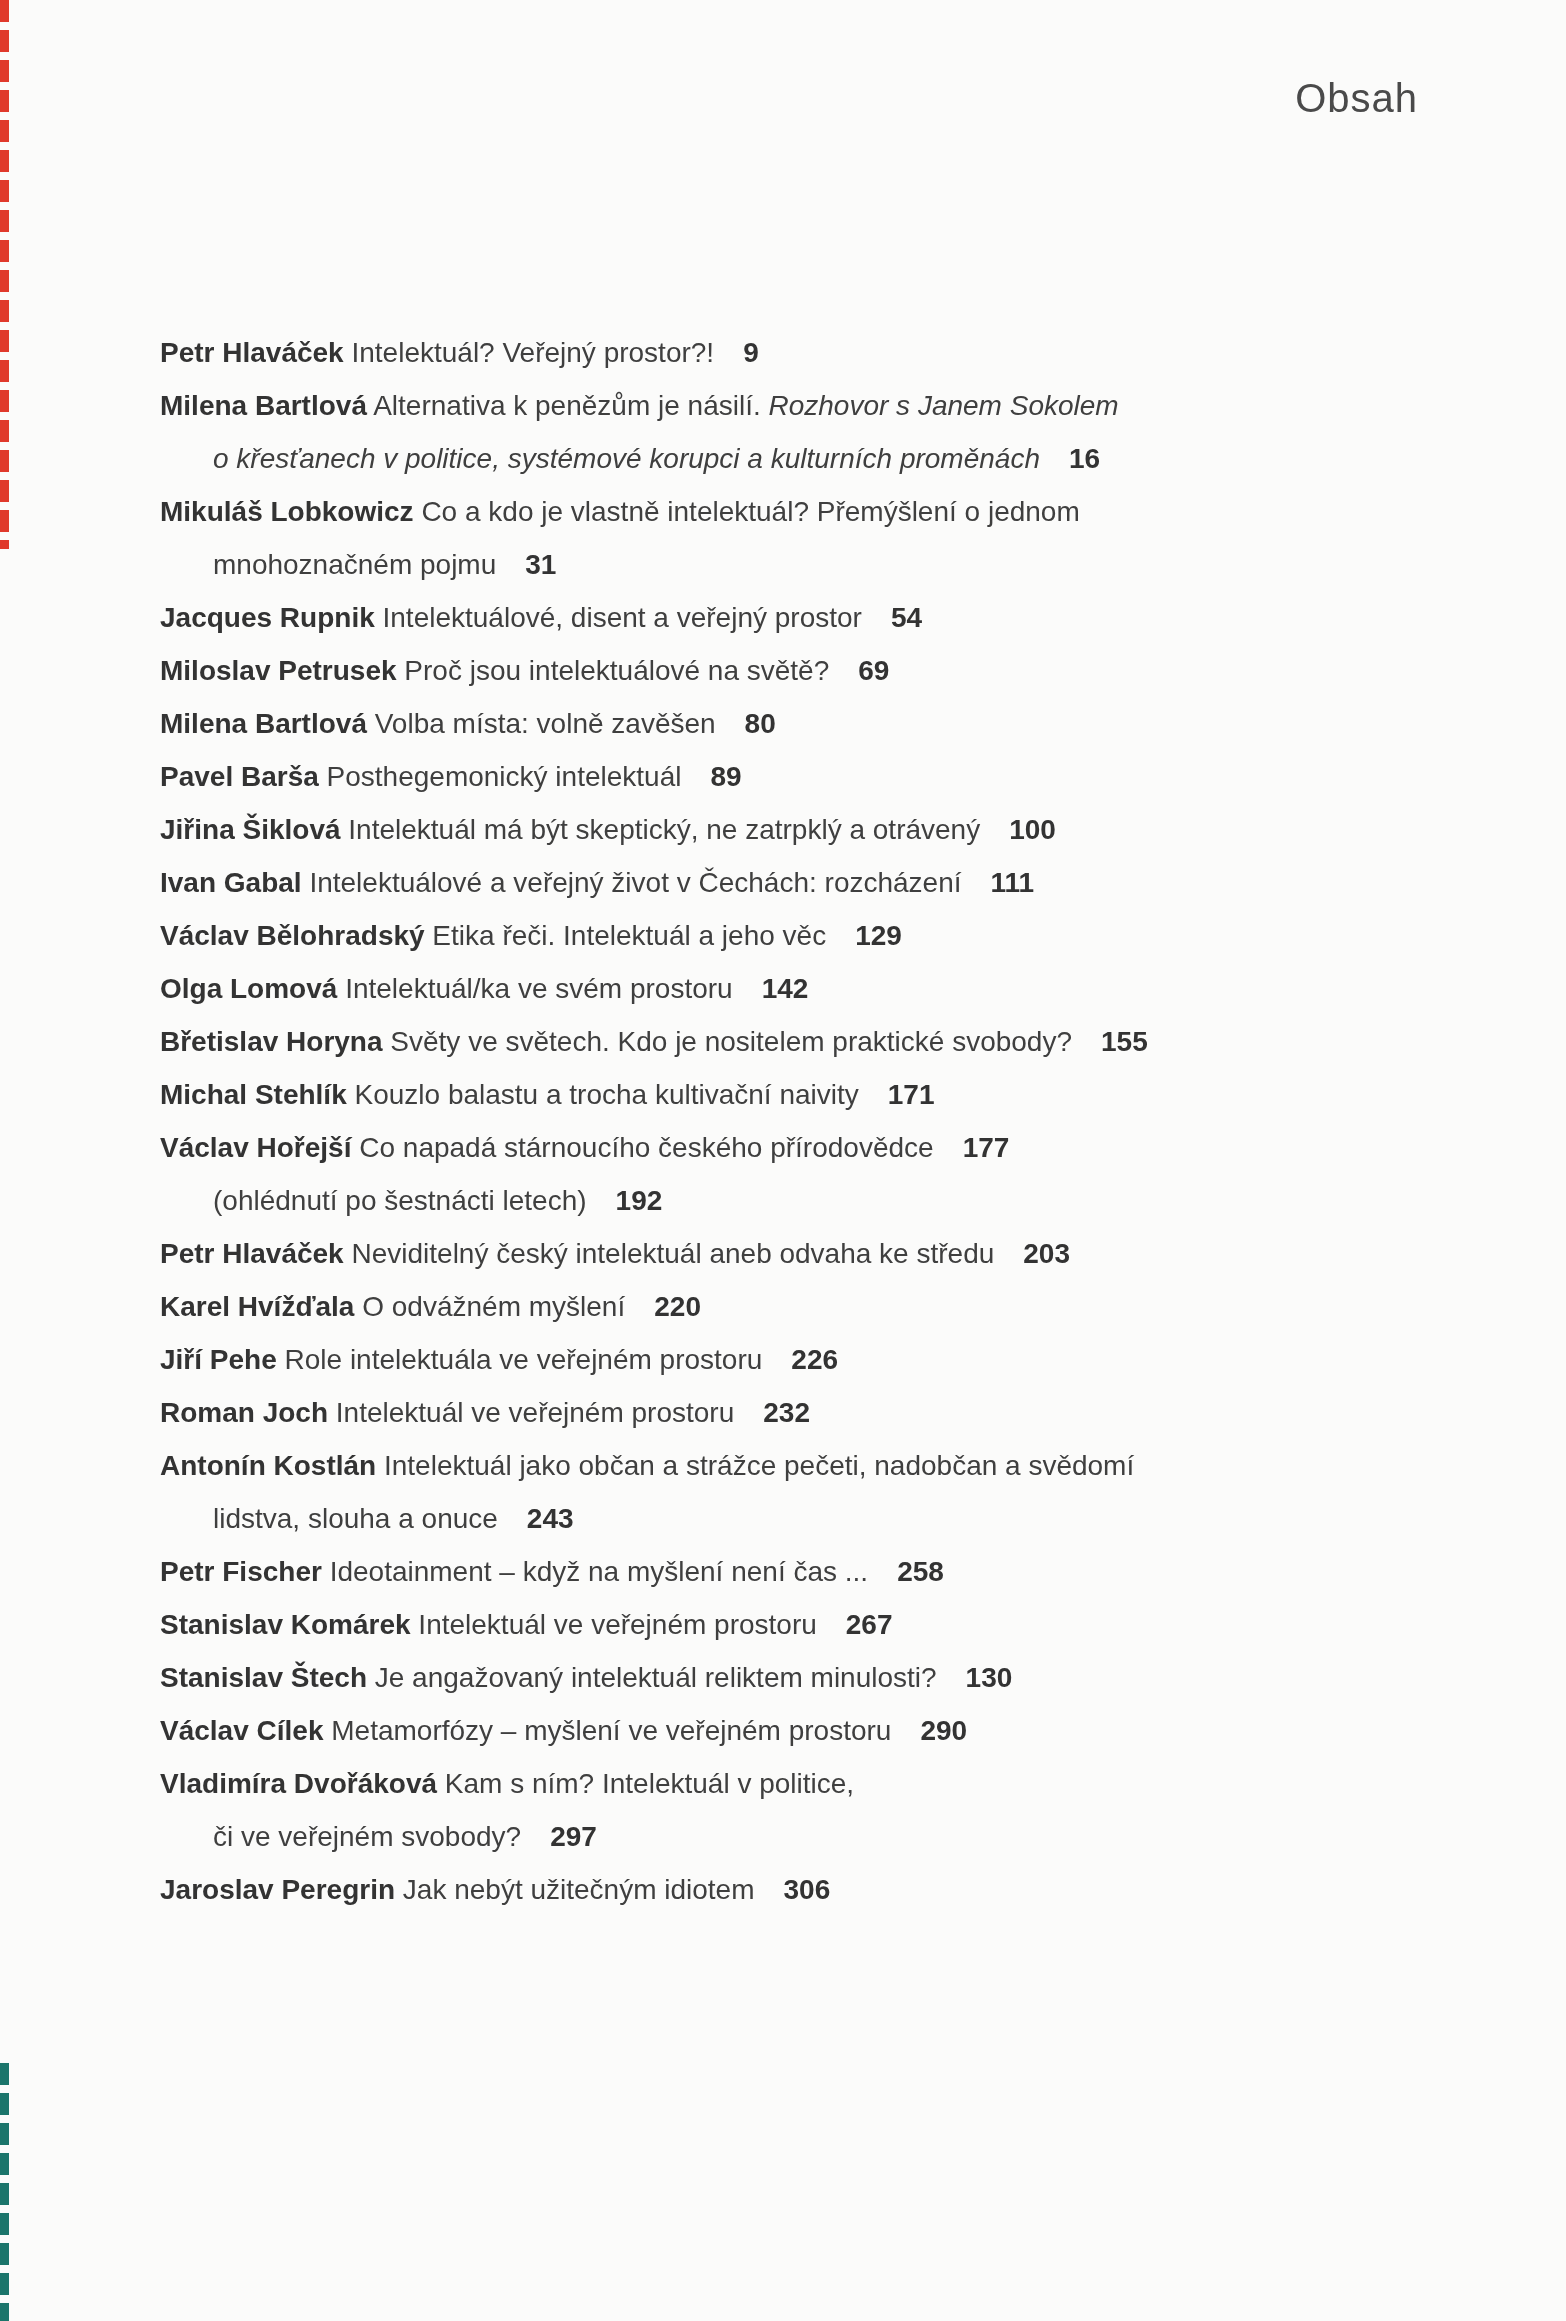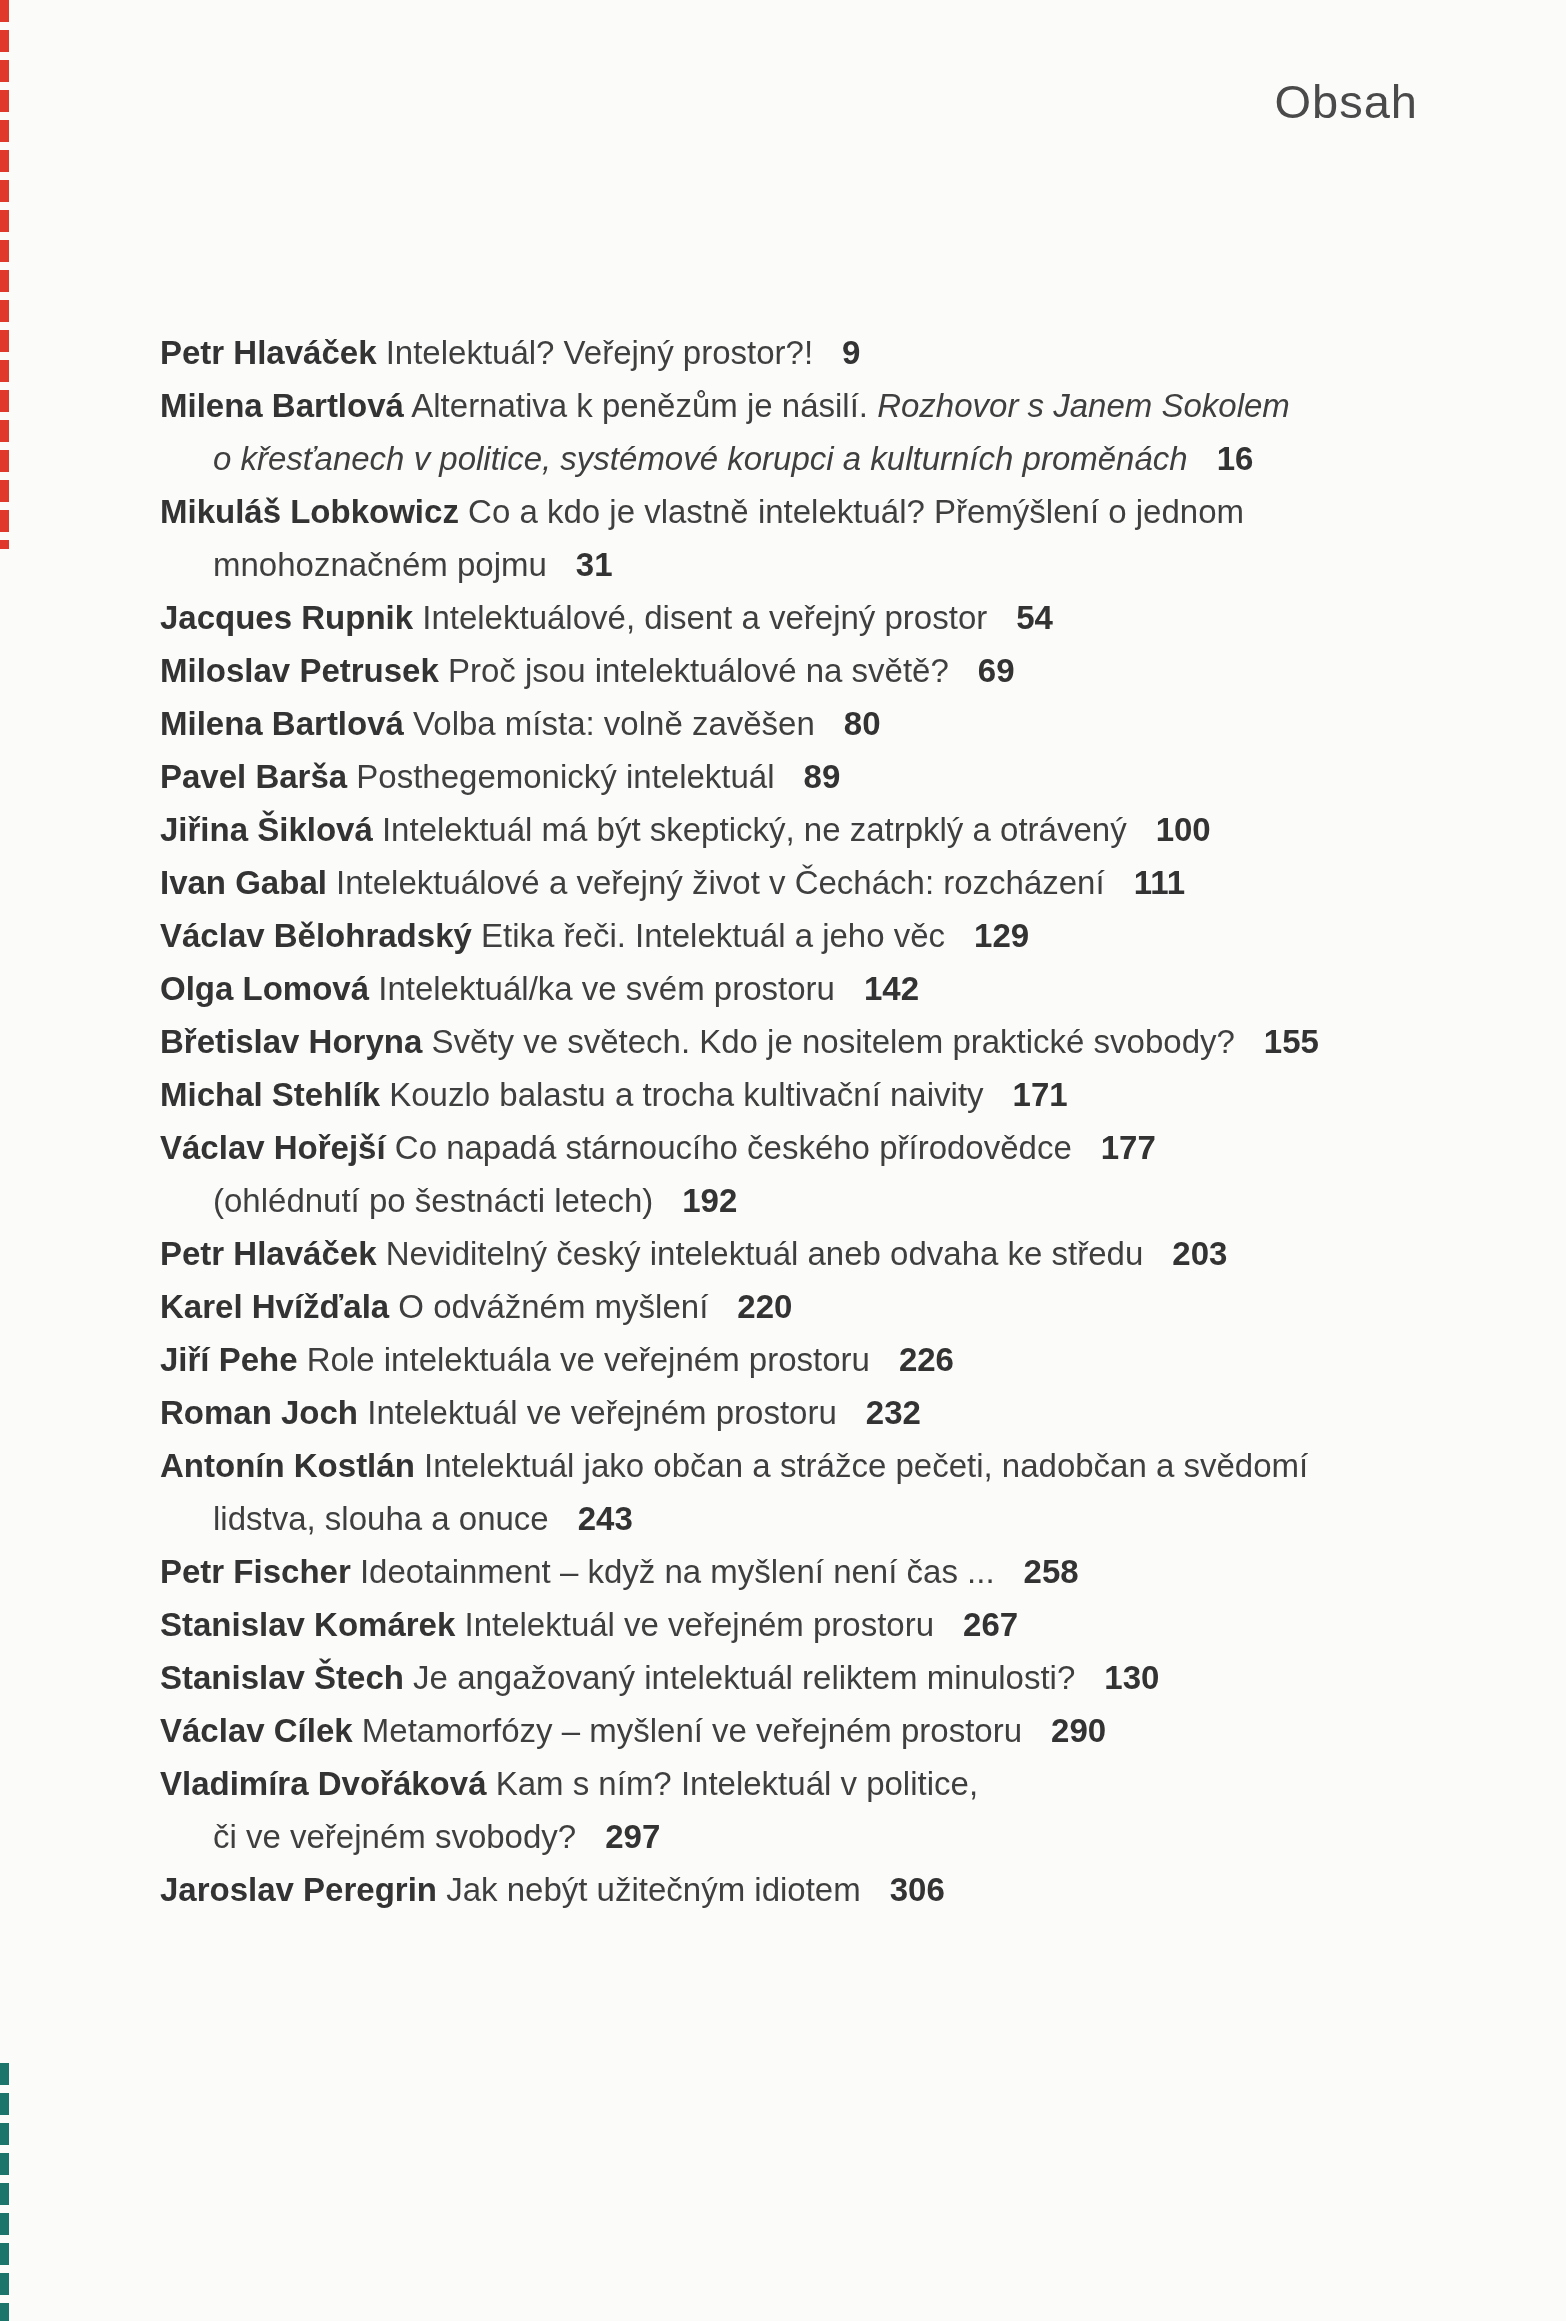--- a/index.html
+++ b/index.html
@@ -31,32 +31,32 @@
   }
   .edge-mark.teal{
     top:2063px;
     height:259px;
     background:repeating-linear-gradient(180deg,var(--edge-teal) 0 21.6px,transparent 21.6px 30px);
   }
   .page-title{
     position:absolute;
     top:78px;
     right:148px;
-    font-size:47px;
+    font-size:40px;
     font-weight:400;
     letter-spacing:1px;
     color:var(--title);
     line-height:1;
   }
   .toc{
     position:absolute;
     left:160px;
     top:326px;
     right:59px;
-    font-size:33px;
+    font-size:28px;
     line-height:53px;
   }
   .toc-line{
     white-space:nowrap;
     height:53px;
   }
   .toc-line.indent{
     padding-left:53px;
   }
   .seg-b{font-weight:700;color:var(--text-bold);}

